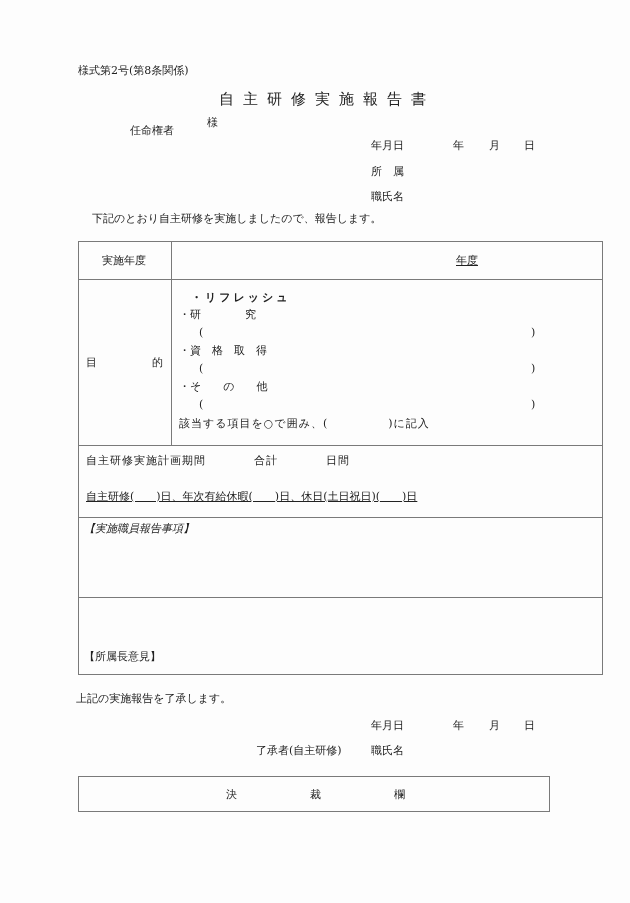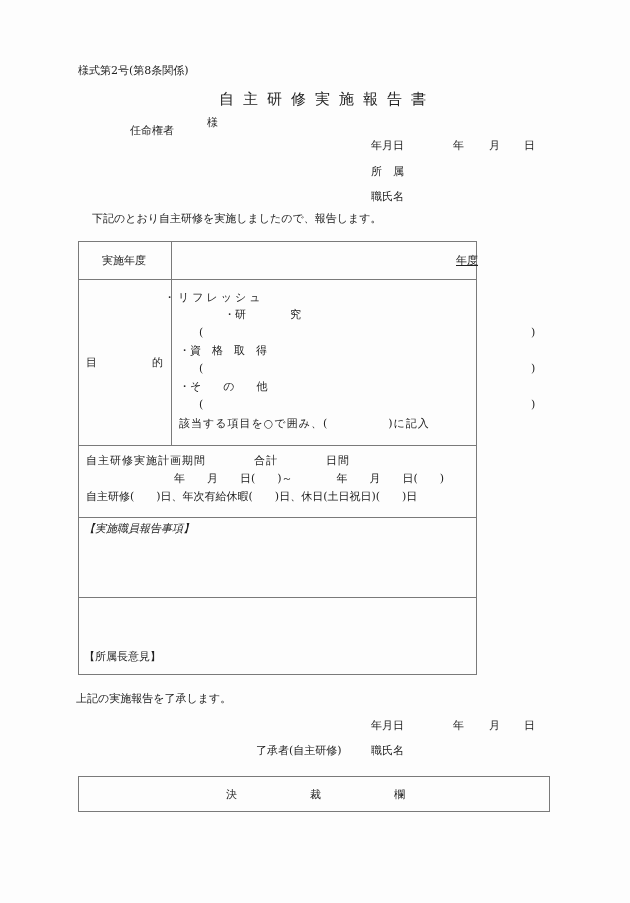--- a/index.html
+++ b/index.html
@@ -1,19 +1,19 @@
 <!DOCTYPE html>
 <html><head>
 <meta charset="utf-8">
 <style>
   html, body { margin: 0; padding: 0; background: #fdfdfd; }
   body { width: 630px; height: 903px; position: relative; overflow: hidden;
          font-family: "DejaVu Serif", "Liberation Serif", serif; color: #222; font-size: 11px; }
   .abs { position: absolute; white-space: pre; line-height: 14px; }
-  .tbl { position: absolute; left: 78px; top: 241px; width: 399px; height: 434px; border: 1px solid #7a7a7a; box-sizing: border-box; }
+  .tbl { position: absolute; left: 78px; top: 241px; width: 525px; height: 434px; border: 1px solid #7a7a7a; box-sizing: border-box; }
   .hline { position: absolute; left: 0; right: 0; height: 0; border-top: 1px solid #7a7a7a; }
   .vline { position: absolute; width: 0; border-left: 1px solid #7a7a7a; }
   .spaced { letter-spacing: 9px; }
   .sp3 { letter-spacing: 3px; }
 </style>
 </head>
 <body>
 
 <div>
 
@@ -39,35 +39,34 @@
     <div class="hline" style="top:275px;"></div>
     <div class="hline" style="top:355px;"></div>
     <div class="vline" style="left:92px;top:0;height:203px;"></div>
 
     <div class="abs" style="left:23px;top:12px;">実施年度</div>
     <div class="abs" style="left:377px;top:12px;text-decoration:underline;">年度</div>
 
     <div class="abs" style="left:7px;top:114px;">目</div>
     <div class="abs" style="left:73px;top:114px;">的</div>
 
-    <div class="abs sp3" style="left:85px;top:49px;">・リフレッシュ</div>
-    <div class="abs" style="left:100px;top:66px;margin-left:45px;">・研　　　　究</div>
+    <div class="abs sp3" style="left:112px;top:49px;font-weight:bold;">・リフレッシュ</div>
+    <div class="abs" style="left:100px;top:66px;">・研　　　　究</div>
     <div class="abs" style="left:120px;top:84px;">(</div>
     <div class="abs" style="left:452px;top:84px;">)</div>
     <div class="abs" style="left:100px;top:102px;">・資　格　取　得</div>
     <div class="abs" style="left:120px;top:120px;">(</div>
     <div class="abs" style="left:452px;top:120px;">)</div>
     <div class="abs" style="left:100px;top:138px;">・そ　　の　　他</div>
     <div class="abs" style="left:120px;top:156px;">(</div>
     <div class="abs" style="left:452px;top:156px;">)</div>
     <div class="abs" style="left:7px;top:212px;letter-spacing:1px;">自主研修実施計画期間　　　　合計　　　　日間</div>
 
     <div class="abs" style="left:100px;top:175px;letter-spacing:1px;">該当する項目を○で囲み、(　　　　　)に記入</div>
-    <div class="abs" style="left:95px;top:230px;">年　　月　　日(　　)～　　　　年　　月　　日(　　)</div>
-    <div class="abs" style="left:7px;top:248px;">自主研修(　　)日、年次有給休暇(　　)日、休日(土日祝日)(　　)日</div>
+    <div class="abs" style="left:7px;top:248px;text-decoration:underline;">自主研修(　　)日、年次有給休暇(　　)日、休日(土日祝日)(　　)日</div>
 
     <div class="abs" style="left:5px;top:280px;font-style:italic;">【実施職員報告事項】</div>
     <div style="position:absolute;left:0;right:0;top:296px;height:58px;"></div>
 
     <div class="abs" style="left:5px;top:360px;margin-top:48px;">【所属長意見】</div>
     <div style="position:absolute;left:0;right:0;top:376px;height:56px;"></div>
   </div>
 
   <div class="abs" style="left:76px;top:692px;">上記の実施報告を了承します。</div>
 

